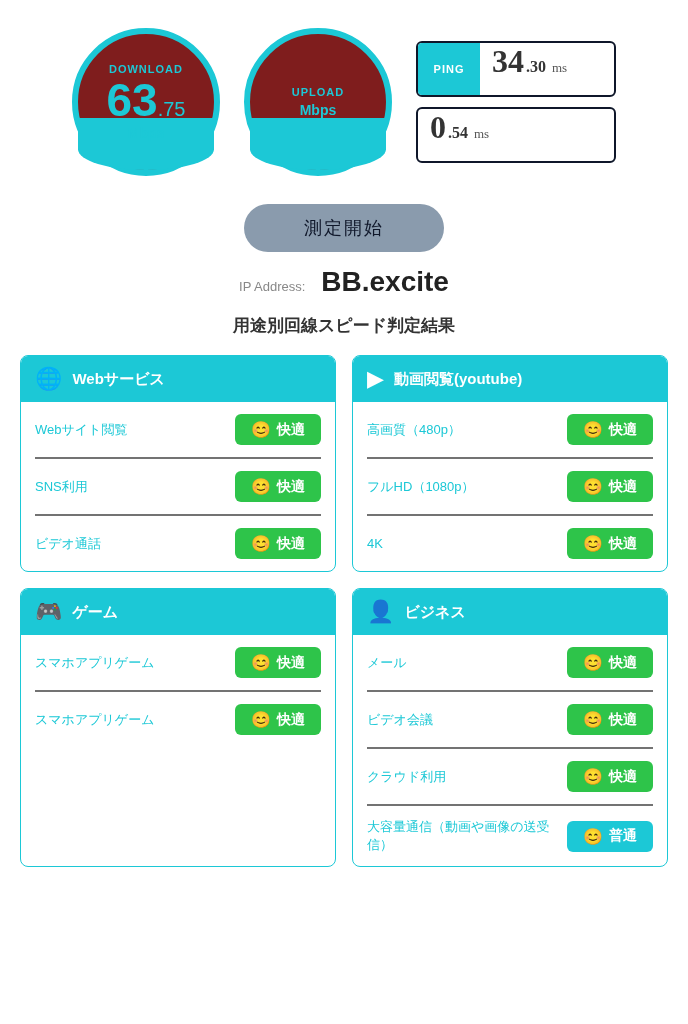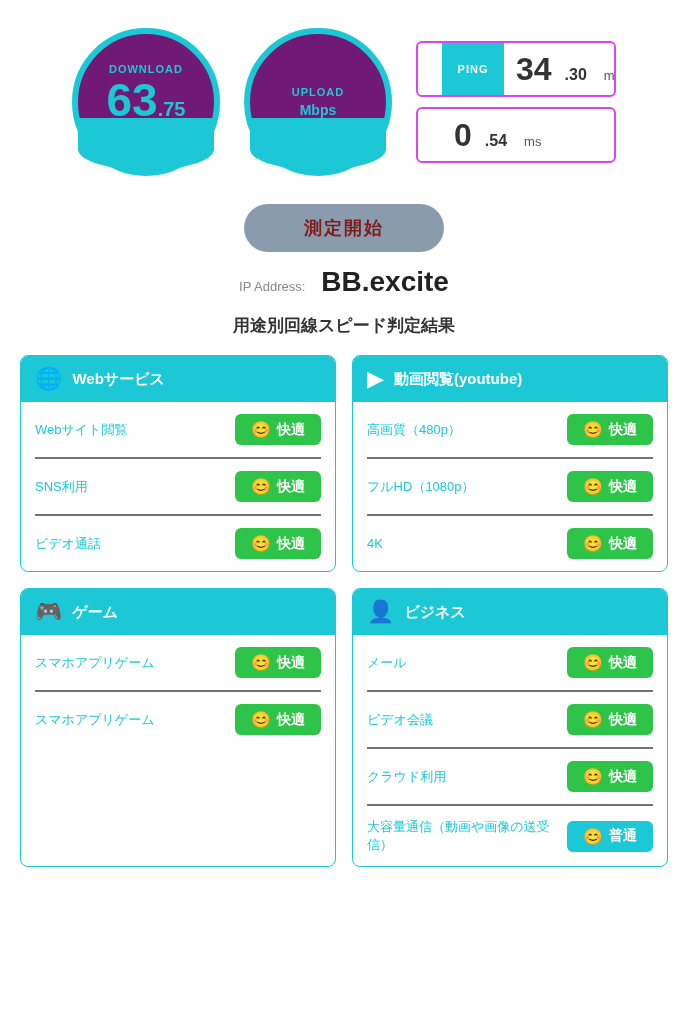--- a/index.html
+++ b/index.html
@@ -24,21 +24,21 @@
     .circle-gauge {
       width: 148px;
       height: 148px;
       border-radius: 50%;
       border: 6px solid #1cc8d6;
       display: flex;
       flex-direction: column;
       align-items: center;
       justify-content: center;
       position: relative;
-      background: #701a75;
+      background: #7f1d1d;
     }
     .circle-gauge .gauge-fill {
       position: absolute;
       bottom: 0;
       left: 0;
       right: 0;
       height: 38%;
       background: #1cc8d6;
       border-radius: 0 0 50% 50% / 0 0 40% 40%;
     }
@@ -61,64 +61,63 @@
       align-items: baseline;
     }
     .gauge-big {
       font-size: 46px;
       font-weight: 700;
       color: #1cc8d6;
       line-height: 1;
     }
     .gauge-decimal {
       font-size: 20px;
-      font-weight: 700;
+      font-weight: 400;
       color: #1cc8d6;
     }
     .gauge-unit {
       font-size: 14px;
       font-weight: 700;
       color: #1cc8d6;
       margin-top: 2px;
     }
 
     
     .ping-jitter-section {
       display: flex;
       flex-direction: column;
       gap: 10px;
     }
     .pj-box {
       display: flex;
-      align-items: center;
-      border: 2px solid #d946ef;
+      border: 2px solid #0f172a;
       border-radius: 6px;
       overflow: hidden;
       width: 200px;
       height: 56px;
-      padding-left: 24px;
     }
     .pj-label {
       background: #1cc8d6;
       color: #fff;
       font-size: 11px;
       font-weight: 700;
       letter-spacing: 1px;
       padding: 0 10px;
       height: 100%;
       display: flex;
       align-items: center;
       min-width: 62px;
       justify-content: center;
     }
     .pj-value-area {
       display: flex;
       align-items: baseline;
       padding: 0 12px;
-      gap: 13px;
+      gap: 2px;
+      font-family: Liberation Serif, serif;
     }
     .pj-big {
       font-size: 32px;
       font-weight: 700;
       color: #333;
     }
     .pj-decimal {
       font-size: 16px;
       font-weight: 700;
       color: #333;
@@ -130,26 +129,26 @@
     }
 
     
     .measure-section {
       display: flex;
       justify-content: center;
       margin: 8px 0 14px;
     }
     .measure-btn {
       background: #8a9bad;
-      color: #7f1d1d;
+      color: #0f172a;
       border: none;
       border-radius: 30px;
       padding: 12px 60px;
       font-size: 18px;
-      font-weight: 700;
+      font-weight: 400;
       cursor: pointer;
       letter-spacing: 2px;
     }
 
     
     .ip-section {
       display: flex;
       align-items: baseline;
       justify-content: center;
       gap: 16px;

